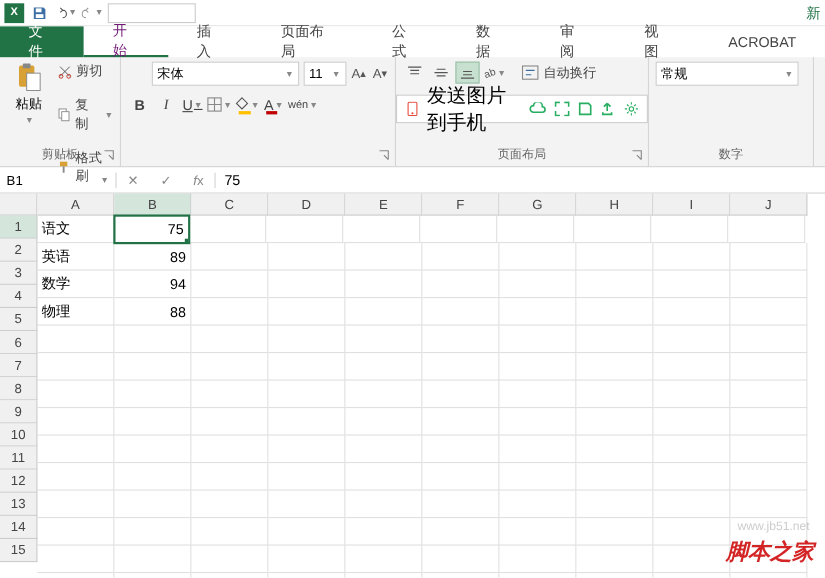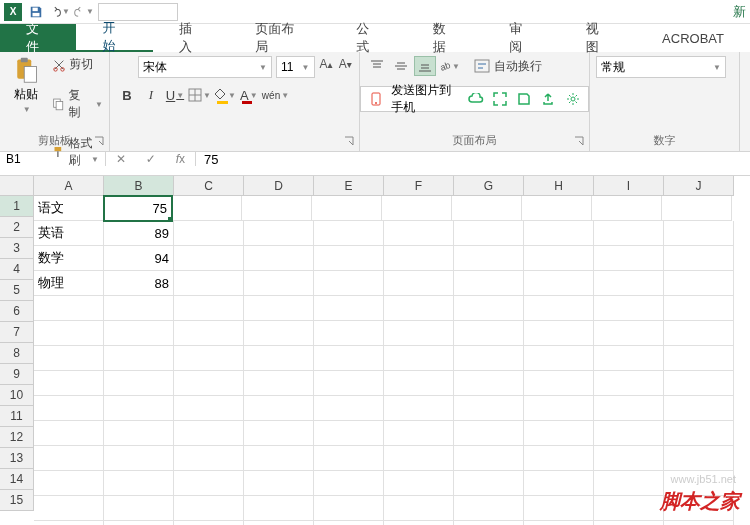--- a/index.html
+++ b/index.html
@@ -10,63 +10,63 @@
 .titlebar .ico { width: 18px; height: 18px; background: #217346; display: flex; align-items: center; justify-content: center; color: #fff; font-size: 10px; font-weight: bold; }
 .qat-btn { width: 20px; height: 20px; display: flex; align-items: center; justify-content: center; color: #666; cursor: pointer; }
 .qat-btn svg { width: 14px; height: 14px; }
 .qat-input { width: 80px; height: 18px; border: 1px solid #ccc; font-size: 11px; padding: 0 2px; }
 .titlebar-right { margin-left: auto; color: #217346; font-size: 13px; }
 
 
 .tabs { height: 28px; display: flex; align-items: stretch; background: #fff; }
 .tab { padding: 0 26px; display: flex; align-items: center; font-size: 13px; color: #444; cursor: pointer; }
 .tab.file { background: #217346; color: #fff; }
-.tab.active { color: #0c4a6e; border-bottom: 2px solid #217346; }
+.tab.active { color: #701a75; border-bottom: 2px solid #217346; }
 
 
 .ribbon { height: 100px; background: #f3f3f3; border-bottom: 1px solid #d4d4d4; display: flex; }
 .group { border-right: 1px solid #d4d4d4; padding: 4px 6px 0 6px; display: flex; flex-direction: column; position: relative; }
 .group-label { text-align: center; font-size: 11px; color: #666; position: absolute; bottom: 3px; left: 0; right: 0; }
 .dlauncher { position: absolute; bottom: 4px; right: 4px; width: 12px; height: 12px; color: #888; }
 
 .clipboard { width: 110px; }
 .clip-row { display: flex; gap: 6px; }
 .paste-btn { width: 42px; display: flex; flex-direction: column; align-items: center; gap: 2px; }
 .paste-btn svg { width: 28px; height: 28px; }
 .clip-col { display: flex; flex-direction: column; gap: 14px; font-size: 12px; color: #444; }
 .clip-col div { display: flex; align-items: center; gap: 3px; }
 .clip-col svg { width: 14px; height: 14px; }
 
 .font { width: 250px; }
-.font-row1 { display: flex; gap: 4px; margin-bottom: 6px; padding-left: 22px; }
+.font-row1 { display: flex; gap: 4px; align-items: center; margin-bottom: 6px; padding-left: 22px; }
 .font-name { width: 140px; height: 22px; border: 1px solid #ccc; background: #fff; font-size: 12px; padding: 0 4px; display: flex; align-items: center; justify-content: space-between; }
 .font-size { width: 40px; height: 22px; border: 1px solid #ccc; background: #fff; font-size: 12px; padding: 0 4px; display: flex; align-items: center; justify-content: space-between; }
 .ab { width: 16px; height: 16px; display: flex; align-items: center; justify-content: center; font-size: 12px; color: #555; }
 .font-row2 { display: flex; gap: 2px; align-items: center; }
 .fbtn { min-width: 22px; height: 22px; display: flex; align-items: center; justify-content: center; color: #444; font-size: 13px; cursor: pointer; position: relative; }
 .fbtn.b { font-weight: bold; }
 .fbtn.i { font-style: italic; font-family: serif; }
 .fbtn.u { text-decoration: underline; }
 .dd { font-size: 8px; color: #888; margin-left: 1px; }
 .color-strip { position: absolute; bottom: 2px; left: 4px; right: 8px; height: 3px; }
 
 .align { width: 230px; }
 .align-row { display: flex; gap: 2px; align-items: center; margin-bottom: 4px; }
 .align-btn { width: 22px; height: 20px; display: flex; align-items: center; justify-content: center; cursor: pointer; }
 .align-btn.active { background: #c8e0d0; border: 1px solid #9ac0a8; }
 .align-btn svg { width: 14px; height: 14px; }
 .wrap-btn { display: flex; align-items: center; gap: 4px; font-size: 12px; color: #444; margin-left: 12px; }
-.float-bar { position: absolute; top: 34px; left: 0; right: 0; height: 26px; background: #fff; border: 1px solid #ccc; display: flex; align-items: center; gap: 6px; padding: 0 6px; font-size: 12px; }
+.float-bar { position: absolute; top: 34px; left: 0; right: 0; height: 26px; background: #fff; border: 1px solid #ccc; display: flex; align-items: center; gap: 6px; padding: 0 6px; font-size: 18px; }
 .float-bar .fi { width: 22px; height: 20px; display: flex; align-items: center; justify-content: center; color: #555; }
 
 .number { width: 150px; }
 .num-sel { width: 130px; height: 22px; border: 1px solid #ccc; background: #fff; font-size: 12px; padding: 0 4px; display: flex; align-items: center; justify-content: space-between; }
 
 
-.fxbar { height: 24px; border-bottom: 1px solid #d4d4d4; display: flex; align-items: flex-start; }
+.fxbar { height: 24px; border-bottom: 1px solid #d4d4d4; display: flex; align-items: center; }
 .namebox { width: 106px; border-right: 1px solid #d4d4d4; display: flex; align-items: center; padding: 0 6px; font-size: 12px; justify-content: space-between; }
 .fx-btns { width: 90px; display: flex; align-items: center; justify-content: space-around; border-right: 1px solid #d4d4d4; color: #888; }
 .fx-input { flex: 1; display: flex; align-items: center; padding: 0 8px; font-size: 13px; }
 
 
 .grid { position: relative; }
 .corner { position: absolute; left: 0; top: 0; width: 34px; height: 20px; background: #f0f0f0; border-right: 1px solid #ccc; border-bottom: 1px solid #ccc; }
 .colheads { position: absolute; left: 34px; top: 0; right: 0; height: 20px; display: flex; }
 .colhead { width: 70px; background: #f0f0f0; border-right: 1px solid #ccc; border-bottom: 1px solid #ccc; display: flex; align-items: center; justify-content: center; font-size: 12px; color: #444; }
 .colhead.sel { background: #d4e6dc; }

